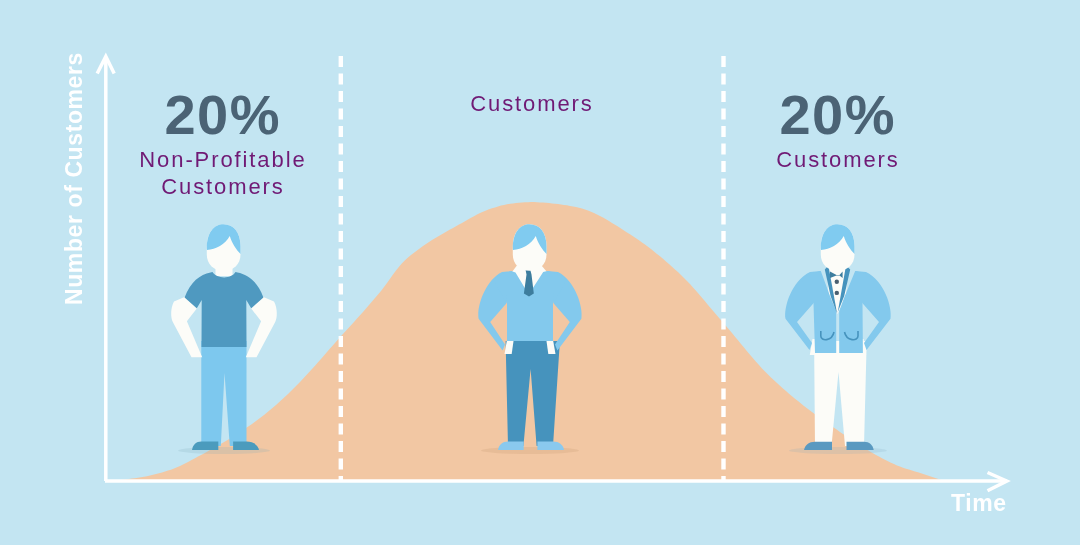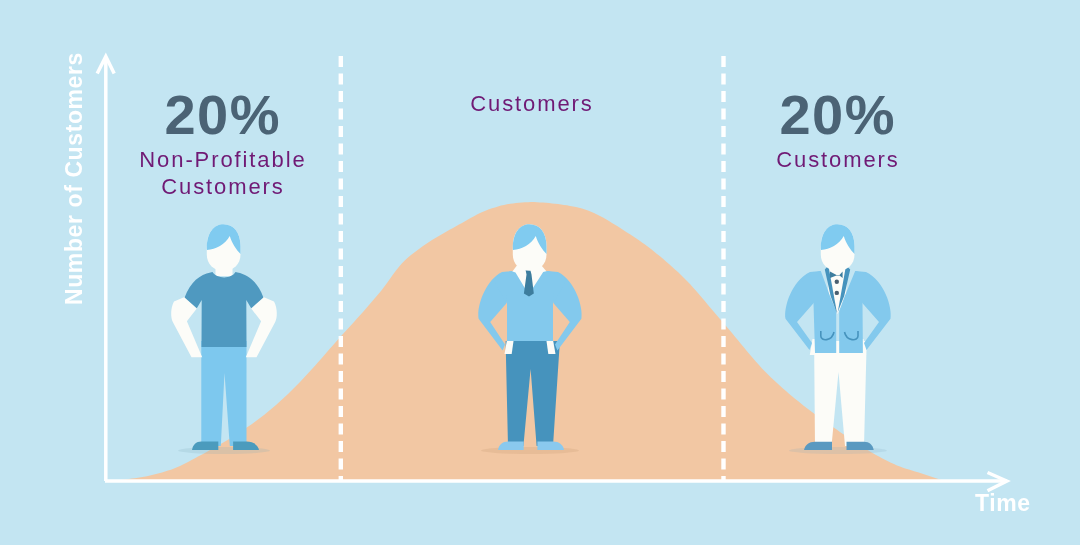--- a/index.html
+++ b/index.html
@@ -6,21 +6,21 @@
   html,body{margin:0;padding:0;}
   body{width:1080px;height:545px;overflow:hidden;background:#c3e5f2;
        font-family:"Liberation Sans",sans-serif;}
   #stage{position:relative;width:1080px;height:545px;}
   svg.layer{position:absolute;left:0;top:0;width:1080px;height:545px;}
   .seg{position:absolute;text-align:center;}
   .pct{font-size:56px;font-weight:bold;color:#4b6375;letter-spacing:1.5px;line-height:1;text-indent:1.5px;}
   .lbl{font-size:22px;color:#701a75;line-height:27px;letter-spacing:1.9px;text-indent:1.9px;margin-top:3px;}
   .ylabel{position:absolute;color:#ffffff;font-size:23px;font-weight:bold;letter-spacing:0.6px;
           transform-origin:0 0;transform:rotate(-90deg);white-space:nowrap;line-height:1;}
-  .xlabel{position:absolute;color:#ffffff;font-size:23px;font-weight:bold;letter-spacing:0.6px;line-height:1;margin-left:24px;}
+  .xlabel{position:absolute;color:#ffffff;font-size:23px;font-weight:bold;letter-spacing:0.6px;line-height:1;}
 </style>
 </head>
 <body>
 
 <div id="stage">
 
   <svg class="layer" viewBox="0 0 1080 545">
     <path id="curvepath" fill="#f2c7a3" d="M 108,481 L 108,481.0 111,480.8 114,480.6 117,480.4 120,480.1 123,479.8 126,479.4 129,479.0 132,478.6 135,478.2 138,477.7 141,477.2 144,476.7 147,476.2 150,475.5 153,474.8 156,474.1 159,473.3 162,472.5 165,471.6 168,470.6 171,469.7 174,468.5 177,467.3 180,465.9 183,464.5 186,462.9 189,461.4 192,459.8 195,458.2 198,456.6 201,455.0 204,453.4 207,451.8 210,450.1 213,448.5 216,446.7 219,445.0 222,443.3 225,441.5 228,439.7 231,437.8 234,435.9 237,434.0 240,432.1 243,430.1 246,428.1 249,426.0 252,423.9 255,421.8 258,419.6 261,417.3 264,415.0 267,412.5 270,410.0 273,407.5 276,404.9 279,402.2 282,399.5 285,396.7 288,393.9 291,391.0 294,388.1 297,385.1 300,382.0 303,378.8 306,375.6 309,372.3 312,369.0 315,365.7 318,362.3 321,358.9 324,355.4 327,352.0 330,348.6 333,345.2 336,341.8 339,338.4 342,335.1 345,331.8 348,328.5 351,325.2 354,321.9 357,318.5 360,315.2 363,311.9 366,308.5 369,305.1 372,301.6 375,298.1 378,294.6 381,291.0 384,287.1 387,283.0 390,278.8 393,274.6 396,270.6 399,266.8 402,263.3 405,260.3 408,257.6 411,255.1 414,252.7 417,250.4 420,248.2 423,246.0 426,244.0 429,242.0 432,240.1 435,238.2 438,236.4 441,234.7 444,233.0 447,231.3 450,229.6 453,227.9 456,226.2 459,224.6 462,222.9 465,221.2 468,219.5 471,217.8 474,216.2 477,214.6 480,213.1 483,211.7 486,210.5 489,209.3 492,208.3 495,207.4 498,206.5 501,205.6 504,204.9 507,204.3 510,203.8 513,203.4 516,203.1 519,202.8 522,202.5 525,202.3 528,202.2 531,202.1 534,202.1 537,202.2 540,202.4 543,202.6 546,202.8 549,203.1 552,203.4 555,203.7 558,204.0 561,204.4 564,204.9 567,205.3 570,205.9 573,206.5 576,207.1 579,207.8 582,208.5 585,209.4 588,210.5 591,211.7 594,213.0 597,214.4 600,216.0 603,217.6 606,219.3 609,221.0 612,222.9 615,224.7 618,226.6 621,228.5 624,230.5 627,232.4 630,234.3 633,236.2 636,238.2 639,240.3 642,242.4 645,244.6 648,246.8 651,249.1 654,251.5 657,253.9 660,256.3 663,258.8 666,261.4 669,264.0 672,266.7 675,269.4 678,272.1 681,274.9 684,277.9 687,280.9 690,284.1 693,287.4 696,290.8 699,294.2 702,297.8 705,301.3 708,304.9 711,308.4 714,312.0 717,315.5 720,319.1 723,322.5 726,326.0 729,329.5 732,333.0 735,336.7 738,340.3 741,343.9 744,347.6 747,351.2 750,354.7 753,358.3 756,361.7 759,365.1 762,368.4 765,371.5 768,374.6 771,377.5 774,380.3 777,383.1 780,385.8 783,388.5 786,391.1 789,393.7 792,396.2 795,398.7 798,401.1 801,403.6 804,405.9 807,408.3 810,410.6 813,412.8 816,415.0 819,417.2 822,419.4 825,421.5 828,423.6 831,425.7 834,427.8 837,429.8 840,431.9 843,433.9 846,436.0 849,438.0 852,440.0 855,442.0 858,444.0 861,445.9 864,447.8 867,449.6 870,451.5 873,453.2 876,455.0 879,456.6 882,458.3 885,459.8 888,461.3 891,462.7 894,464.1 897,465.4 900,466.6 903,467.7 906,468.7 909,469.6 912,470.5 915,471.4 918,472.3 921,473.2 924,474.2 927,475.2 930,476.2 933,477.2 936,478.2 939,479.3 942,480.3 944,481.0 L 944,481 Z"></path>
   </svg>
 

